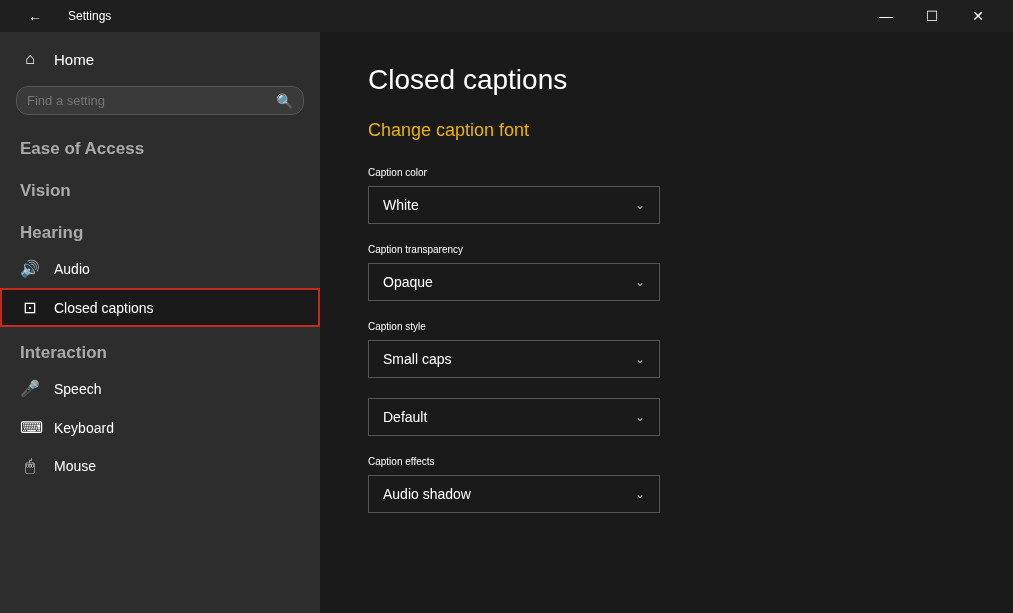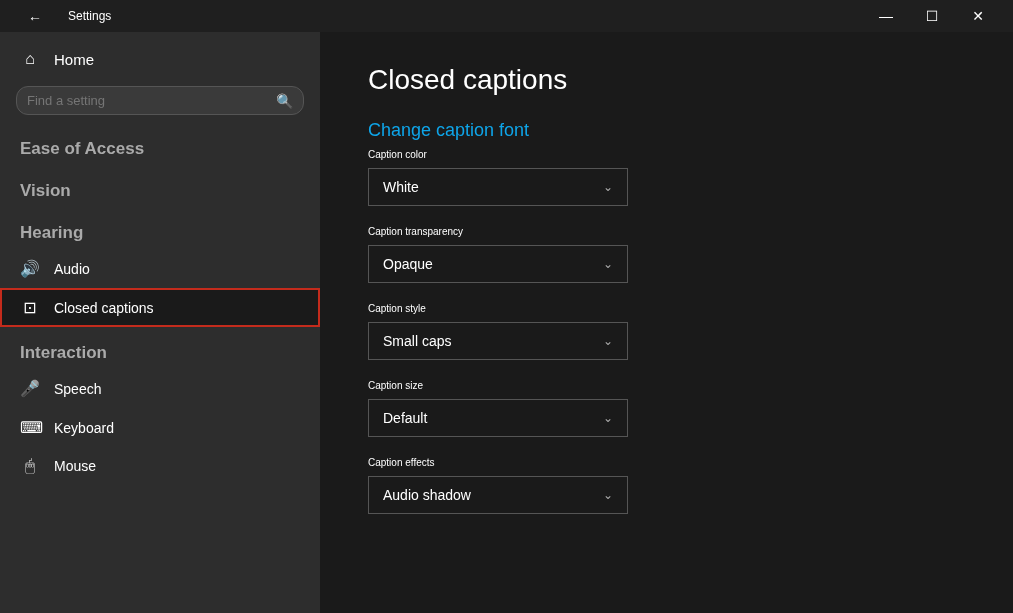--- a/index.html
+++ b/index.html
@@ -150,37 +150,37 @@
     .page-title {
       font-size: 28px;
       font-weight: 300;
       margin-bottom: 24px;
       color: #ffffff;
     }
 
     .section-title {
       font-size: 18px;
       font-weight: 400;
-      margin-bottom: 8px;
-      color: #0ea5e9;
+      margin-bottom: 26px;
+      color: #eab308;
     }
 
     .form-group {
       margin-bottom: 20px;
     }
 
     .form-label {
       font-size: 10px;
       color: #ffffff;
       margin-bottom: 8px;
       display: block;
     }
 
     .dropdown {
-      width: 260px;
+      width: 292px;
       background: #1a1a1a;
       border: 1px solid #555555;
       color: #ffffff;
       padding: 10px 14px;
       font-size: 14px;
       display: flex;
       align-items: center;
       justify-content: space-between;
       cursor: pointer;
       position: relative;
@@ -277,21 +277,20 @@
 
     <div class="form-group">
       <label class="form-label">Caption style</label>
       <div class="dropdown">
         <span>Small caps</span>
         <span class="dropdown-arrow">⌄</span>
       </div>
     </div>
 
     <div class="form-group">
-      <label class="form-label">Caption size</label>
       <div class="dropdown">
         <span>Default</span>
         <span class="dropdown-arrow">⌄</span>
       </div>
     </div>
 
     <div class="form-group">
       <label class="form-label">Caption effects</label>
       <div class="dropdown">
         <span>Audio shadow</span>

